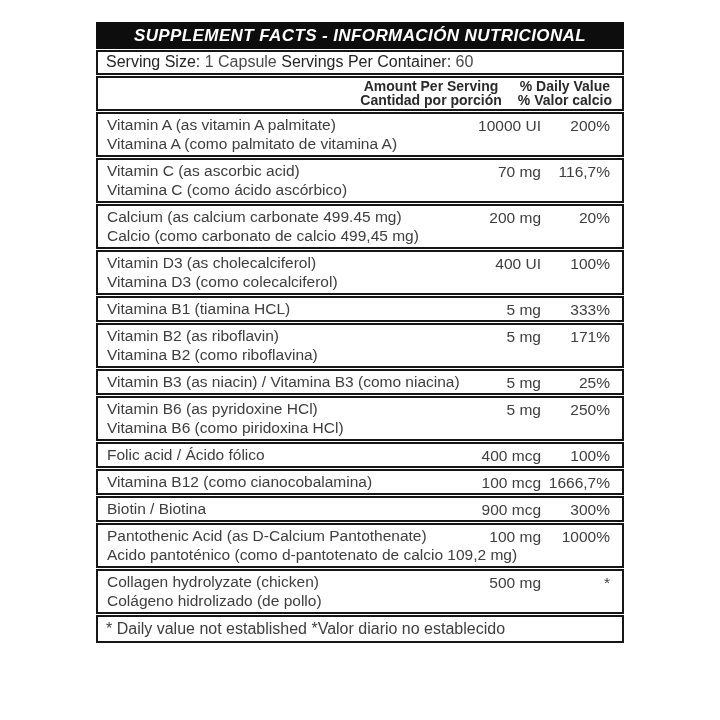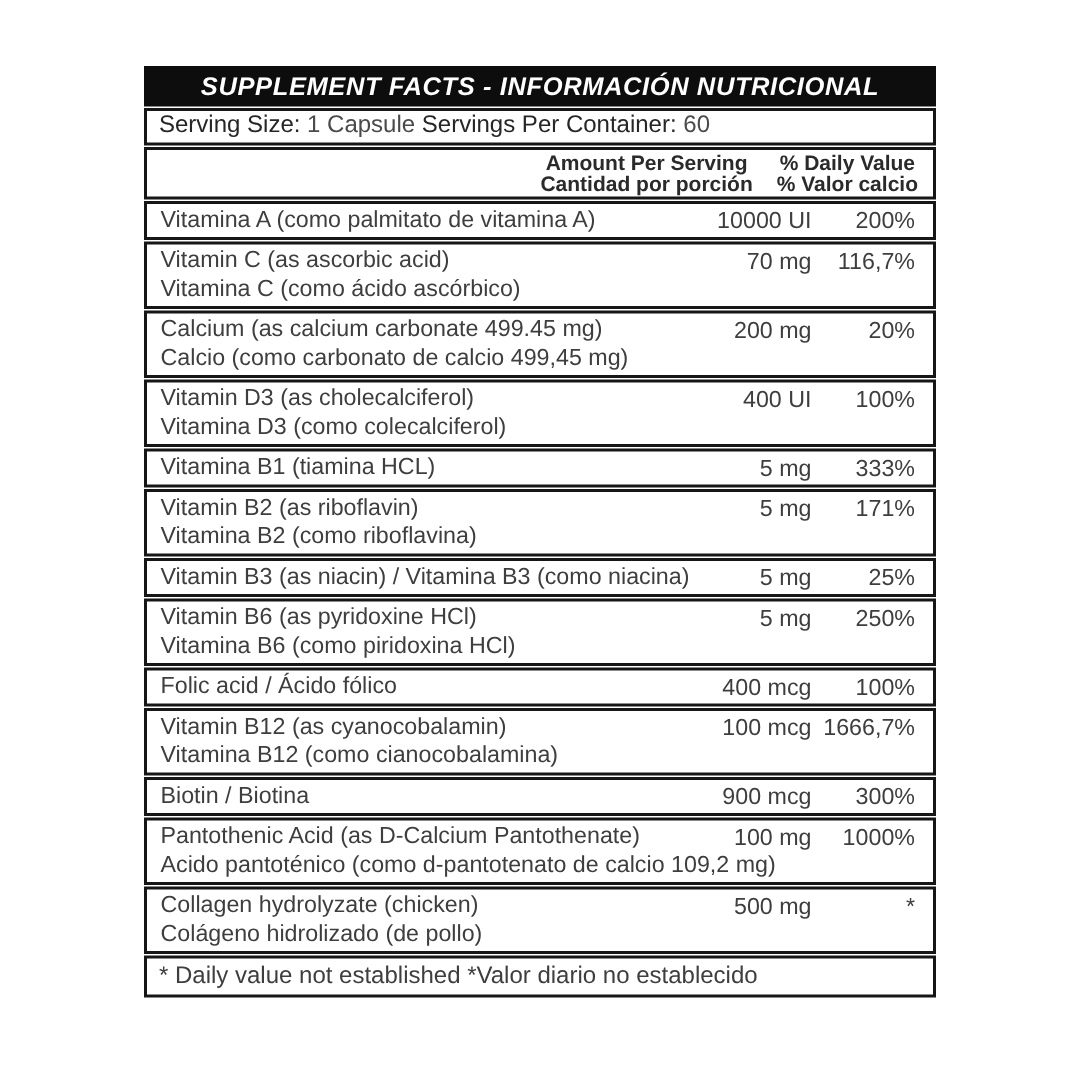--- a/index.html
+++ b/index.html
@@ -13,21 +13,21 @@
   }
   .page {
     position: relative;
     width: 720px;
     height: 720px;
     background: #ffffff;
   }
   .label {
     position: absolute;
     left: 96px;
-    top: 44px;
+    top: 22px;
     width: 528px;
     display: flex;
     flex-direction: column;
     gap: 1px;
   }
   .title-band {
     background: #0d0d0d;
     color: #ffffff;
     height: 27px;
     display: flex;
@@ -127,20 +127,21 @@
         <span>Cantidad por porción</span>
       </div>
       <div class="colhead-col">
         <span>% Daily Value</span>
         <span>% Valor calcio</span>
       </div>
     </div>
 
     <div id="rows-container" style="display:flex;flex-direction:column;gap:1px;">
       <div class="box row">
+        <span class="name-en">Vitamin A (as vitamin A palmitate)</span>
         <span class="name-es">Vitamina A (como palmitato de vitamina A)</span>
         <span class="amount">10000 UI</span>
         <span class="dv">200%</span>
       </div>
 
       <div class="box row">
         <span class="name-en">Vitamin C (as ascorbic acid)</span>
         <span class="name-es">Vitamina C (como ácido ascórbico)</span>
         <span class="amount">70 mg</span>
         <span class="dv">116,7%</span>
@@ -188,21 +189,20 @@
       </div>
 
       <div class="box row">
         <span class="name-en">Folic acid / Ácido fólico</span>
 
         <span class="amount">400 mcg</span>
         <span class="dv">100%</span>
       </div>
 
       <div class="box row">
-        <span class="name-en">Vitamin B12 (as cyanocobalamin)</span>
         <span class="name-es">Vitamina B12 (como cianocobalamina)</span>
         <span class="amount">100 mcg</span>
         <span class="dv">1666,7%</span>
       </div>
 
       <div class="box row">
         <span class="name-en">Biotin / Biotina</span>
 
         <span class="amount">900 mcg</span>
         <span class="dv">300%</span>

